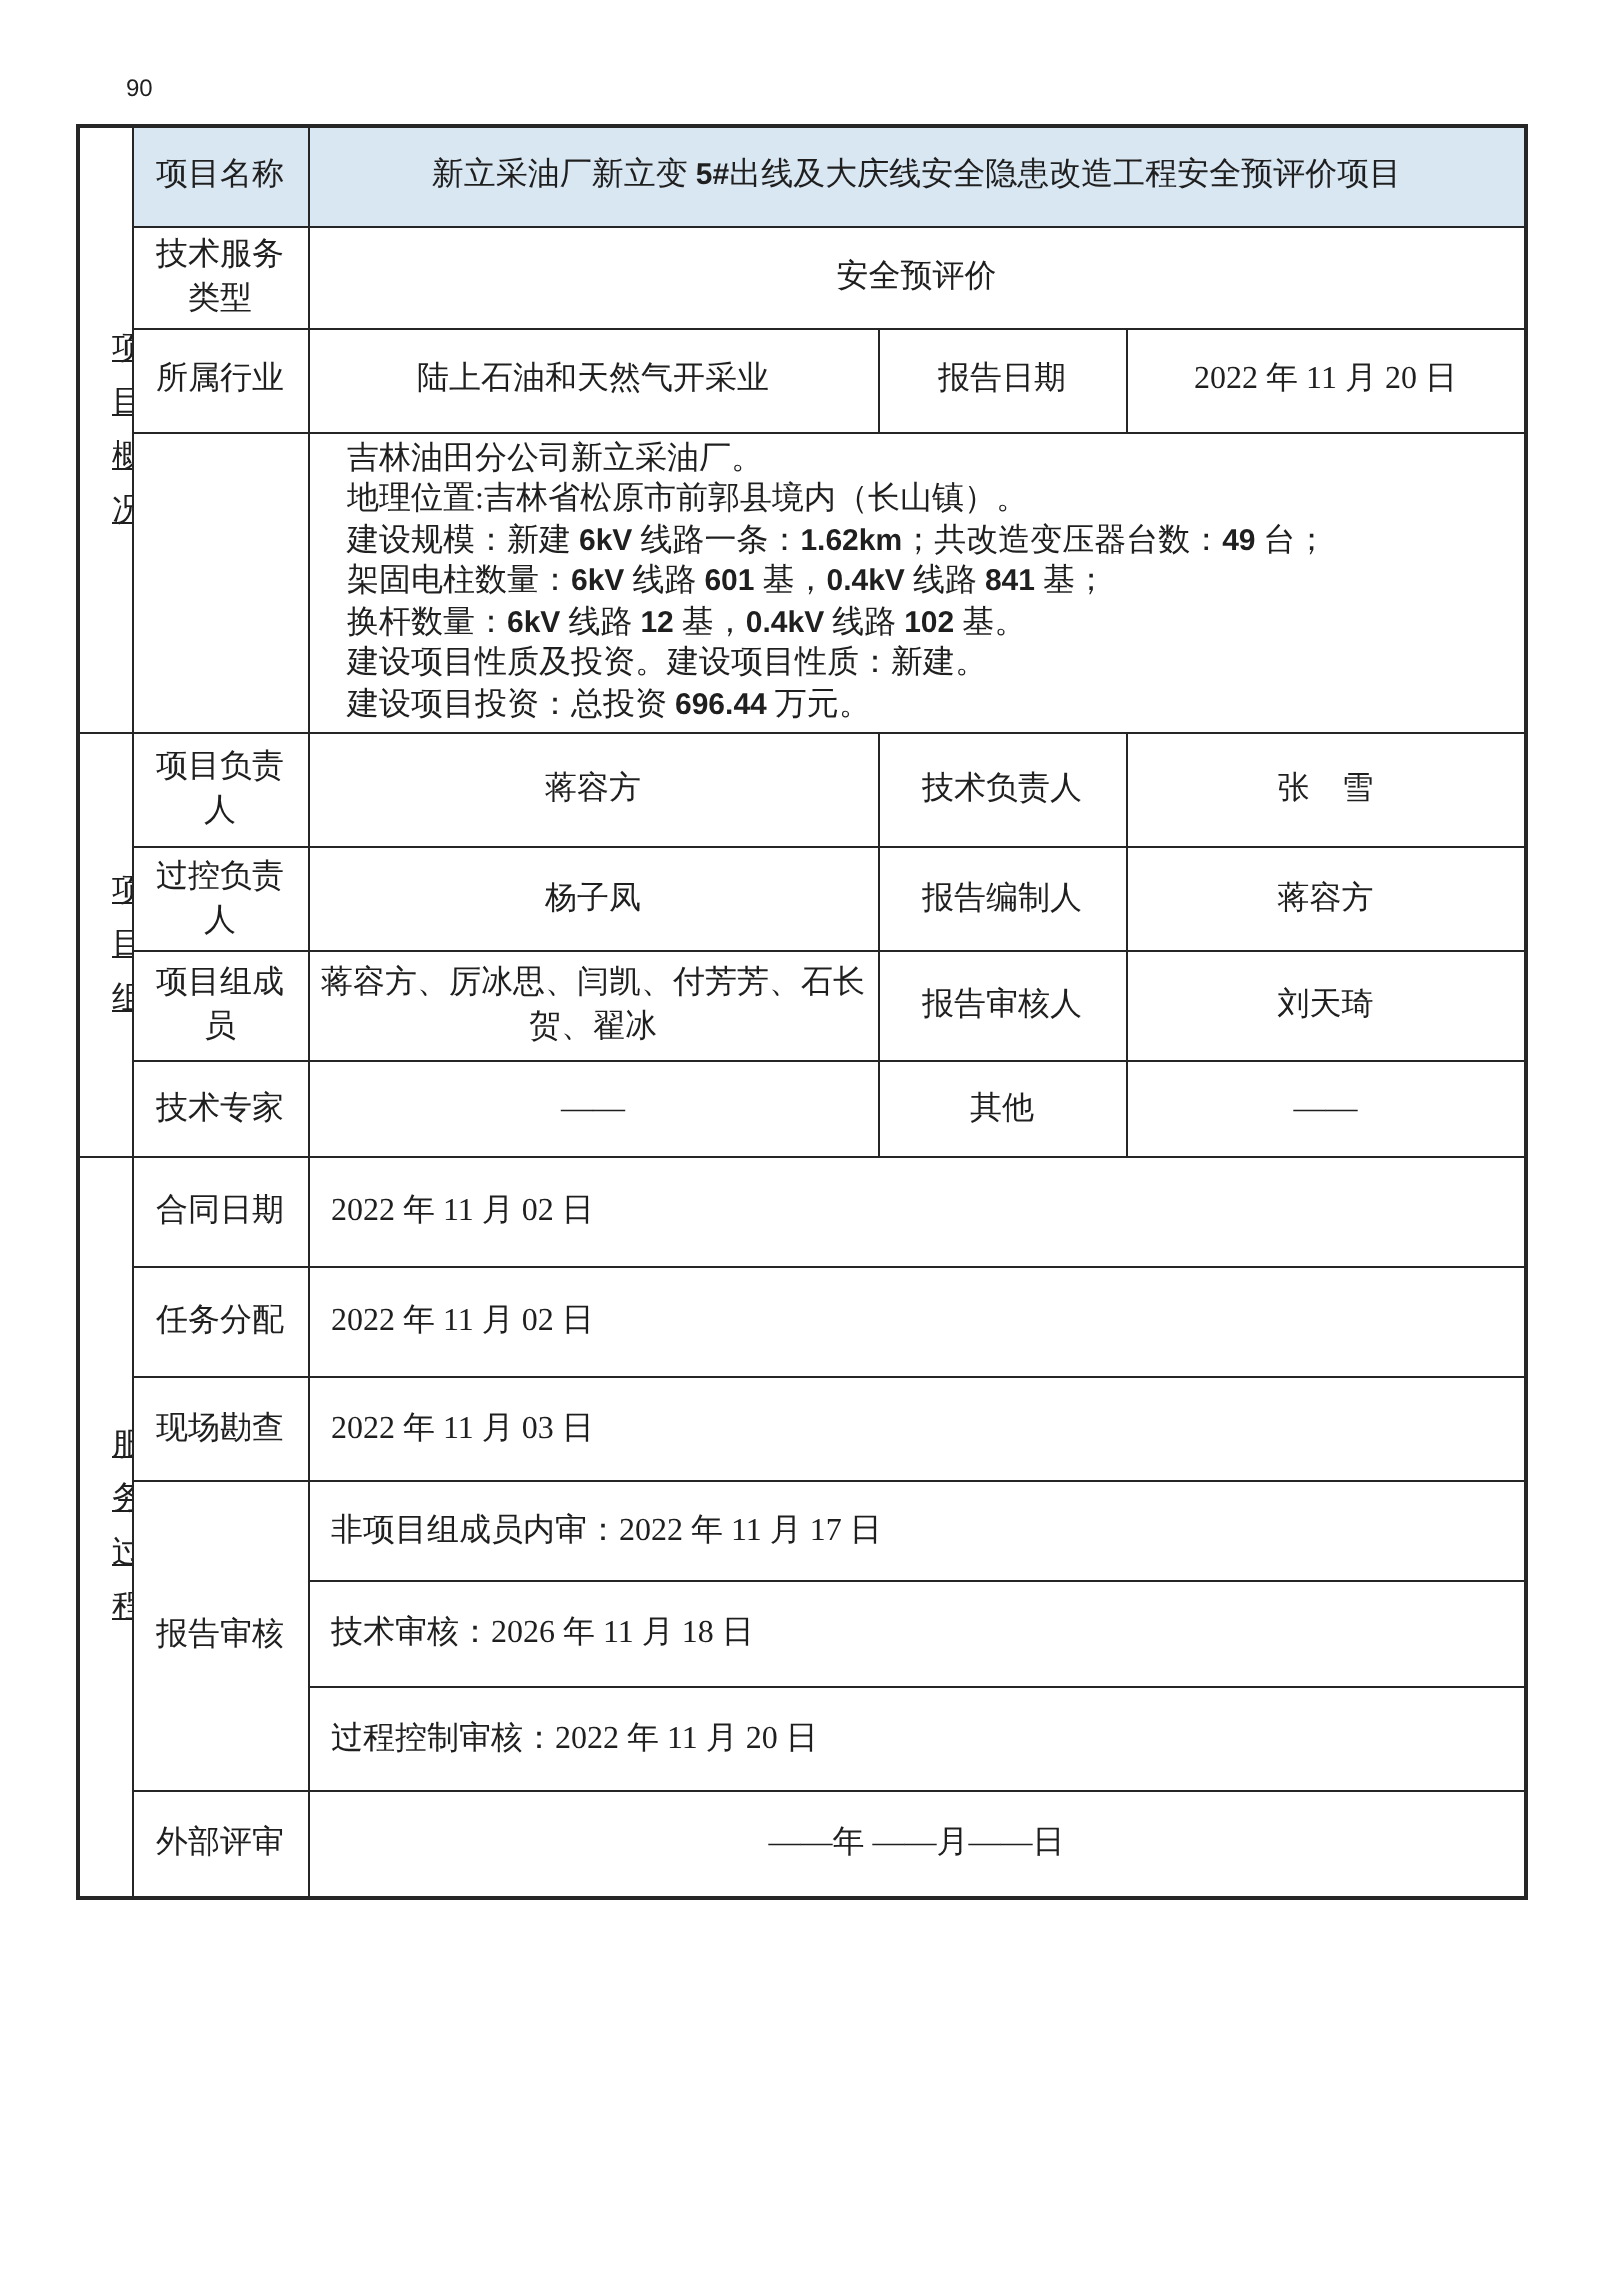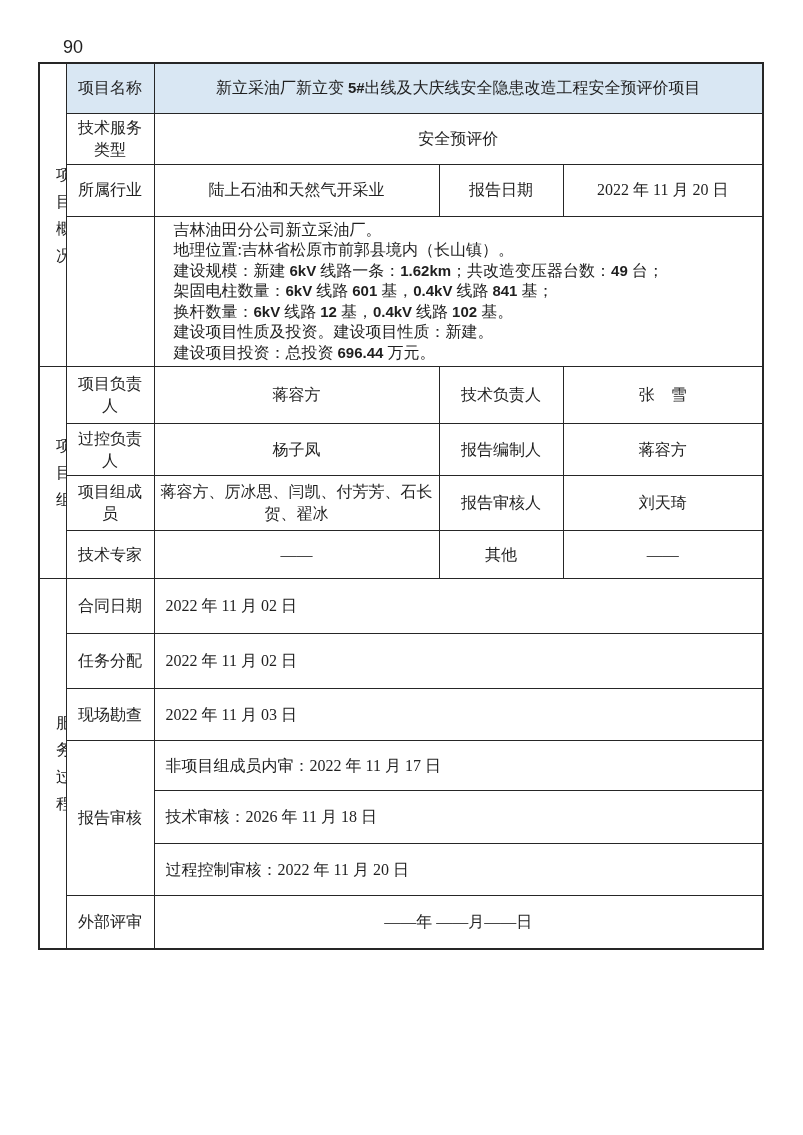--- a/index.html
+++ b/index.html
@@ -8,21 +8,21 @@
     background: #ffffff;
     font-family: "Liberation Serif", "DejaVu Serif", serif;
     color: #1f1f1f;
     position: relative;
     overflow: hidden;
   }
   .page-number {
     position: absolute;
     left: 63px; top: 37px;
     font-family: "Liberation Sans", "DejaVu Sans", sans-serif;
-    font-size: 18px;
+    font-size: 12px;
     color: #1f1f1f;
   }
   table.doc-table {
     position: absolute;
     left: 38px; top: 62px;
     width: 724px;
     border-collapse: collapse;
     table-layout: fixed;
     border: 2px solid var(--border-col, #262626);
   }
@@ -32,20 +32,21 @@
     text-align: center;
     vertical-align: middle;
     padding: 2px;
     overflow: hidden;
     line-height: 1.35;
   }
   td.vert {
     padding: 16px;
     line-height: 27px;
     letter-spacing: 0;
+    text-decoration: underline;
   }
   td.label { padding: 2px 9px; margin-left: 26px; }
   td.blue { background: var(--header-bg, #d9e7f3); }
   td.left { text-align: left; padding-left: 11px; padding-right: 6px; margin-left: 28px; }
   td.desc {
     text-align: left;
     vertical-align: middle;
     padding: 3px 19px;
     line-height: 20.5px;
   }

